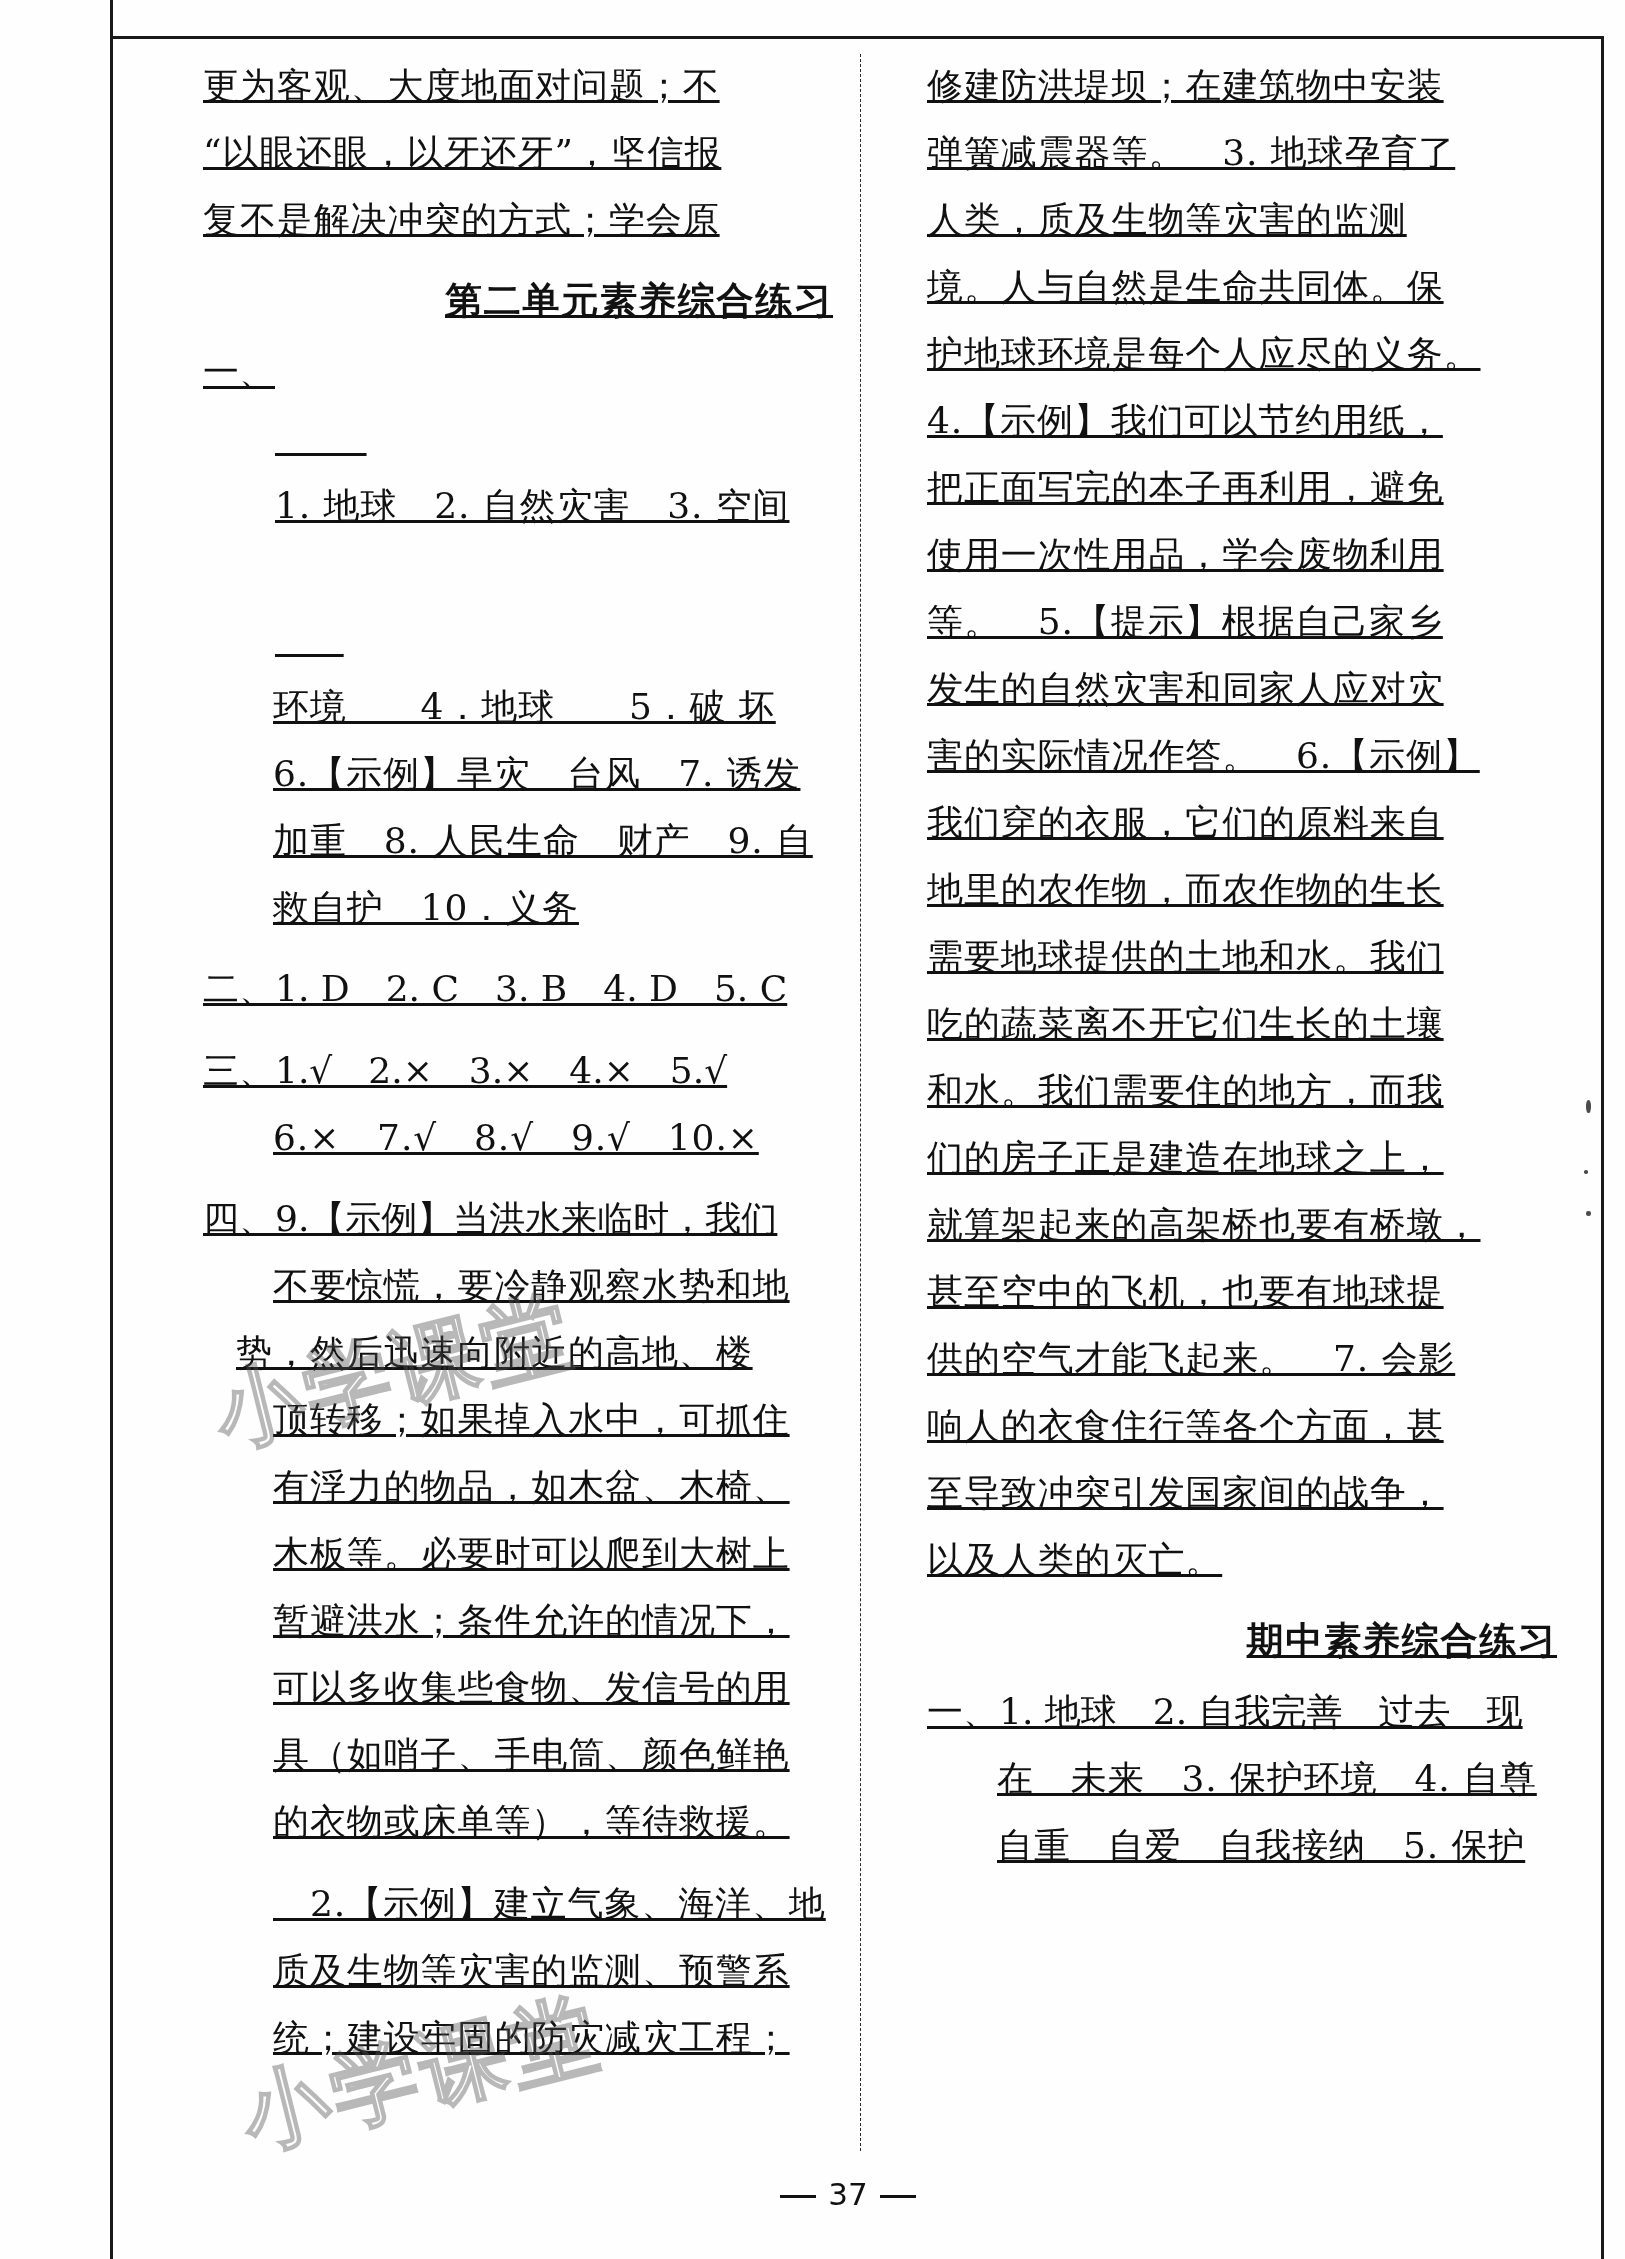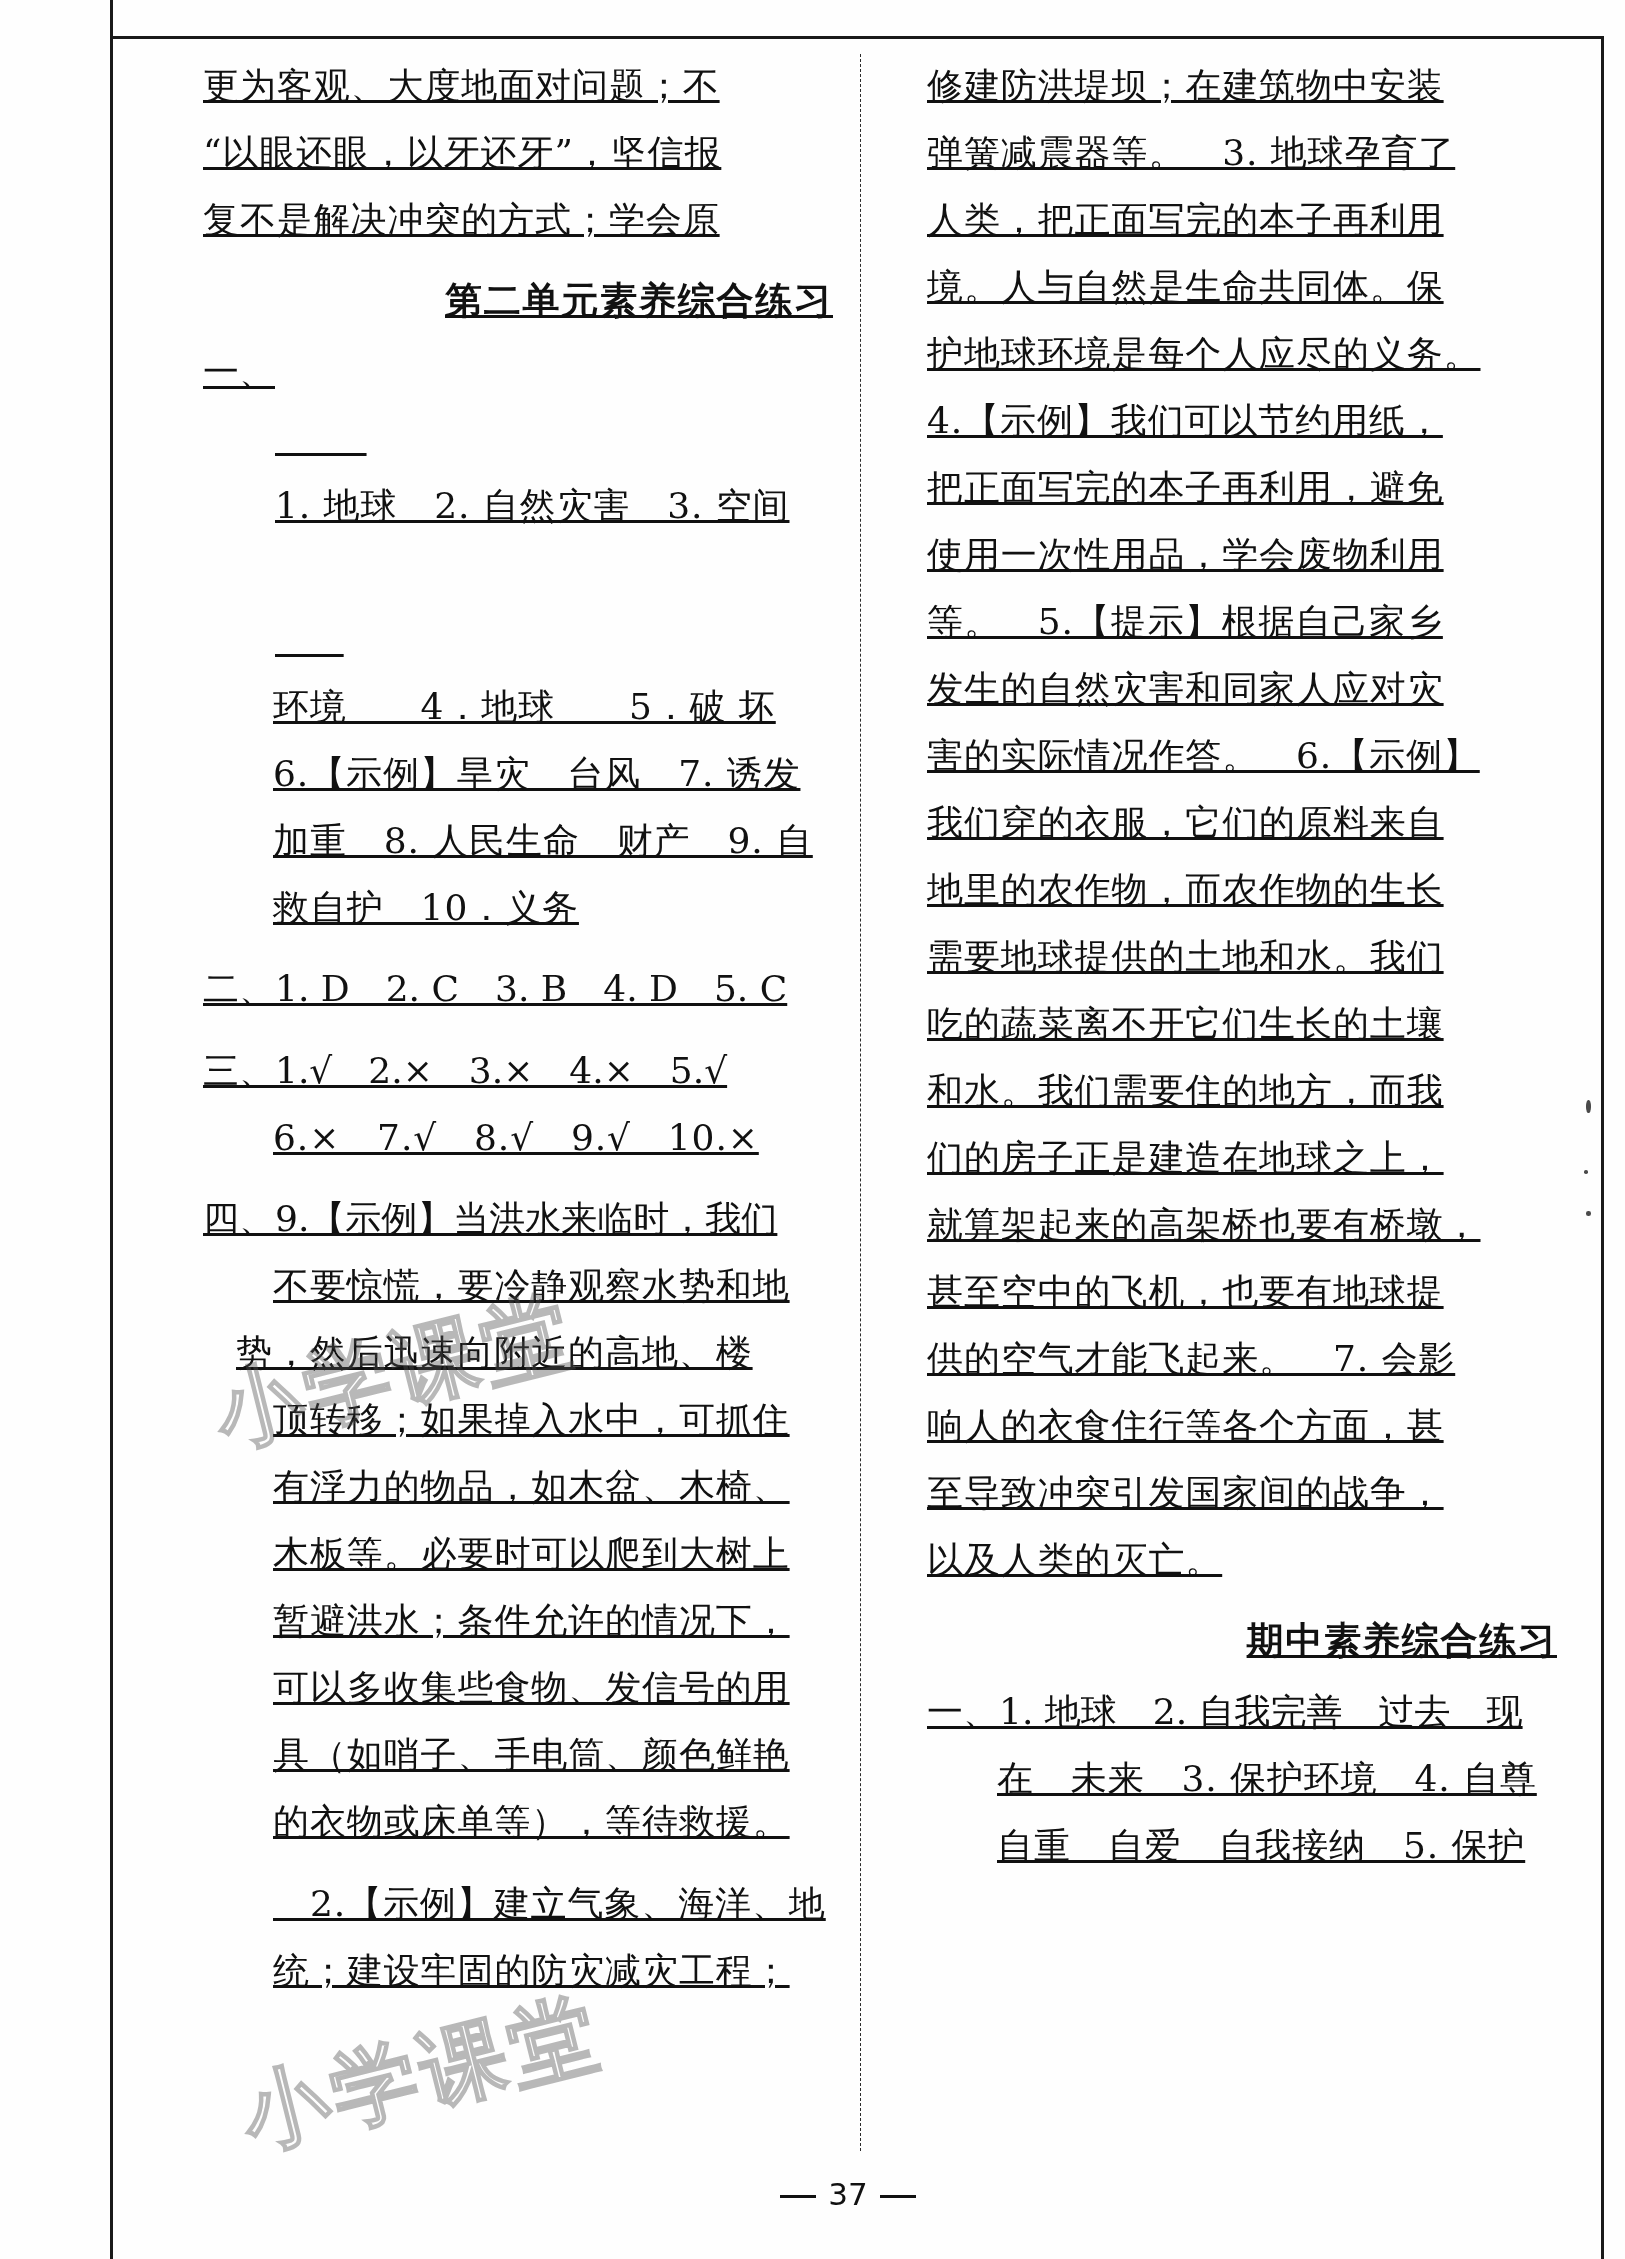--- a/index.html
+++ b/index.html
@@ -201,30 +201,31 @@
     <div class="line" style="margin-left:70px">有浮力的物品，如木盆、木椅、</div>
     <div class="line" style="margin-left:70px">木板等。必要时可以爬到大树上</div>
     <div class="line" style="margin-left:70px">暂避洪水；条件允许的情况下，</div>
     <div class="line" style="margin-left:70px">可以多收集些食物、发信号的用</div>
     <div class="line" style="margin-left:70px">具（如哨子、手电筒、颜色鲜艳</div>
     <div class="line" style="margin-left:70px">的衣物或床单等），等待救援。</div>
 
     <div class="gap-sm"></div>
 
     <div class="line" style="margin-left:70px">　2.【示例】建立气象、海洋、地</div>
+    <div class="line" style="margin-left:70px">质及生物等灾害的监测、预警系</div>
     <div class="line" style="margin-left:70px">统；建设牢固的防灾减灾工程；</div>
 
   </div>
 
   <div class="col col-right">
 
     <div class="block">
       <div class="line">修建防洪堤坝；在建筑物中安装</div>
       <div class="line">弹簧减震器等。　3. 地球孕育了</div>
-      <div class="line">人类，把正面写完的本子再利用</div>
+      <div class="line">人类，质及生物等灾害的监测</div>
       <div class="line">境。人与自然是生命共同体。保</div>
       <div class="line">护地球环境是每个人应尽的义务。</div>
       <div class="line">4.【示例】我们可以节约用纸，</div>
       <div class="line">把正面写完的本子再利用，避免</div>
       <div class="line">使用一次性用品，学会废物利用</div>
       <div class="line">等。　5.【提示】根据自己家乡</div>
       <div class="line">发生的自然灾害和同家人应对灾</div>
       <div class="line">害的实际情况作答。　6.【示例】</div>
       <div class="line">我们穿的衣服，它们的原料来自</div>
       <div class="line">地里的农作物，而农作物的生长</div>

